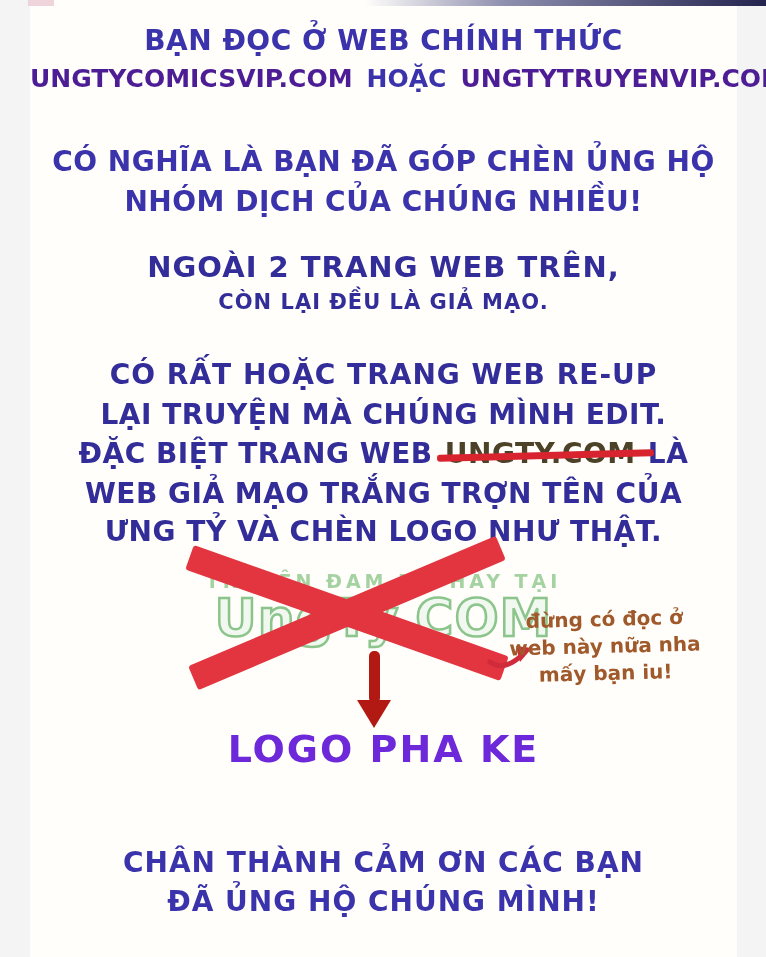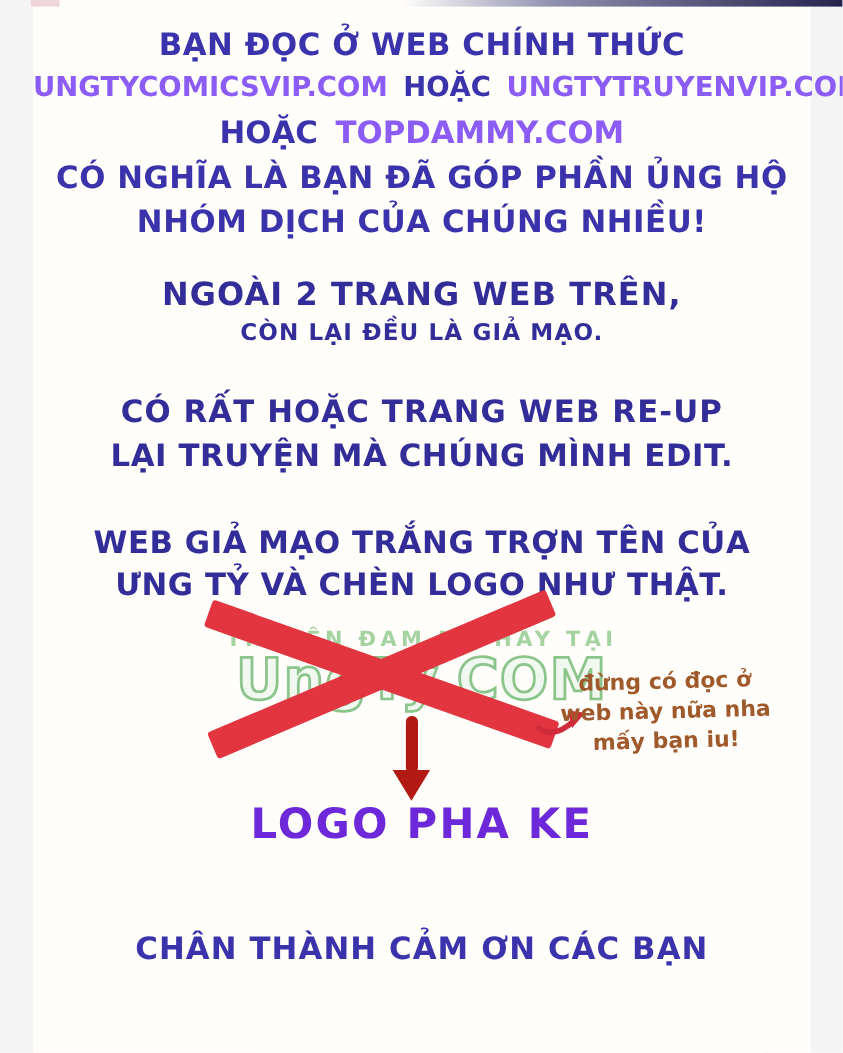--- a/index.html
+++ b/index.html
@@ -14,21 +14,21 @@
 
   
   .top-navy-bar{position:absolute;left:365px;top:0;width:401px;height:6px;
     background:linear-gradient(90deg, rgba(190,190,210,0) 0%, #8e8eae 35%, #23234e 100%);}
   .top-pink-sliver{position:absolute;left:28px;top:0;width:26px;height:6px;background:#ecc9d4;opacity:.8;}
 
   .txt{position:absolute;left:30px;width:707px;text-align:center;font-weight:bold;white-space:nowrap;}
 
   .c-blue{color:#3a33ab;}
   .c-navy{color:#322d99;}
-  .c-red{color:#8b5cf6;}
+  .c-red{color:#4c1d95;}
 
   .h1{top:24px;font-size:28px;letter-spacing:.5px;}
   .sites{top:64px;font-size:25px;letter-spacing:0;}
   .sites .gap{display:inline-block;width:14px;}
   .site3row{top:104px;font-size:28px;}
   .site3row .gap{display:inline-block;width:16px;}
   .h2{top:145px;font-size:28px;letter-spacing:.5px;}
   .h3{top:185px;font-size:28px;letter-spacing:.5px;}
 
   .n1{top:250px;font-size:29px;letter-spacing:1px;}
@@ -79,32 +79,32 @@
 
   <div class="top-navy-bar"></div>
   <div class="top-pink-sliver"></div>
 
   <div class="txt h1 c-blue">BẠN ĐỌC Ở WEB CHÍNH THỨC</div>
 
   <div class="txt sites">
     <span class="c-red">UNGTYCOMICSVIP.COM</span><span class="gap"></span><span class="c-blue">HOẶC</span><span class="gap"></span><span class="c-red">UNGTYTRUYENVIP.COM</span>
   </div>
 
-  <div class="txt site3row">
-    <span class="c-blue">HOẶC</span><span class="gap"></span><span class="c-red">TOPDAMMY.COM</span>
-  </div>
 
-  <div class="txt h2 c-blue">CÓ NGHĨA LÀ BẠN ĐÃ GÓP PHẦN ỦNG HỘ</div>
+  <div class="txt h2 c-blue">CÓ NGHĨA LÀ BẠN ĐÃ GÓP CHÈN ỦNG HỘ</div>
   <div class="txt h3 c-blue">NHÓM DỊCH CỦA CHÚNG NHIỀU!</div>
 
   <div class="txt n1 c-navy">NGOÀI 2 TRANG WEB TRÊN,</div>
   <div class="txt n2 c-navy">CÒN LẠI ĐỀU LÀ GIẢ MẠO.</div>
 
   <div class="txt w1 c-navy">CÓ RẤT HOẶC TRANG WEB RE-UP</div>
   <div class="txt w2 c-navy">LẠI TRUYỆN MÀ CHÚNG MÌNH EDIT.</div>
+  <div class="txt w3 c-navy">
+    <span>ĐẶC BIỆT TRANG WEB </span><span class="struck">UNGTY.COM</span><span> LÀ</span>
+  </div>
   <div class="txt w4 c-navy">WEB GIẢ MẠO TRẮNG TRỢN TÊN CỦA</div>
   <div class="txt w5 c-navy">ƯNG TỶ VÀ CHÈN LOGO NHƯ THẬT.</div>
 
   <div class="txt logo-tagline">TRUYỆN ĐAM MỸ HAY TẠI</div>
   <div class="txt logo-brand">UngTy.COM</div>
   <div class="xbar a"></div>
   <div class="xbar b"></div>
 
   <svg class="note-arrow" width="52" height="34" viewBox="0 0 52 34">
     <path d="M4,22 Q18,32 36,15" fill="none" stroke="#cf2b3a" stroke-width="5" stroke-linecap="round"></path>
@@ -116,13 +116,14 @@
     <div>web này nữa nha</div>
     <div>mấy bạn iu!</div>
   </div>
 
   <div class="down-arrow-shaft"></div>
   <div class="down-arrow-head"></div>
 
   <div class="txt fake-label">LOGO PHA KE</div>
 
   <div class="txt f1 c-blue">CHÂN THÀNH CẢM ƠN CÁC BẠN</div>
+  <div class="txt f2 c-blue">ĐÃ ỦNG HỘ CHÚNG MÌNH!</div>
 </div>
 
 </body></html>

